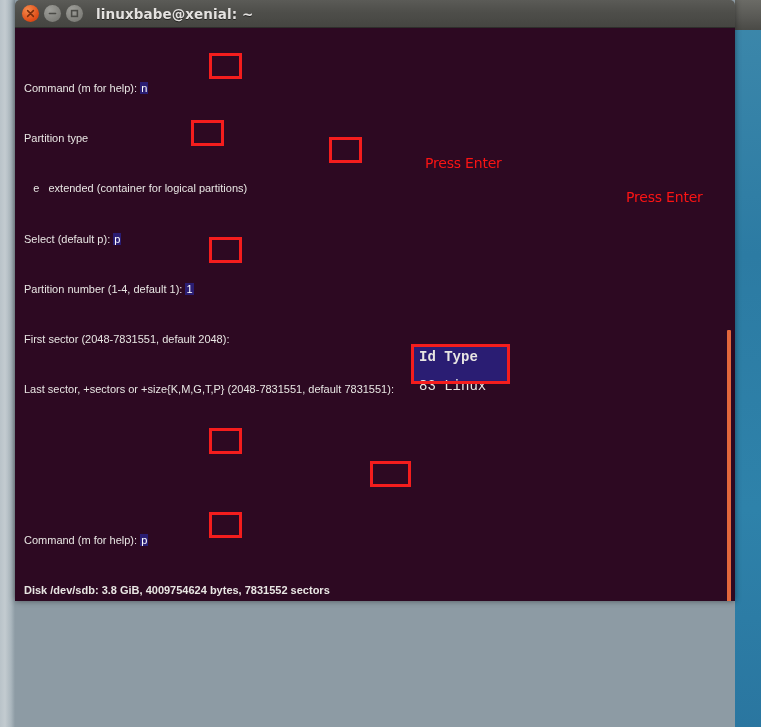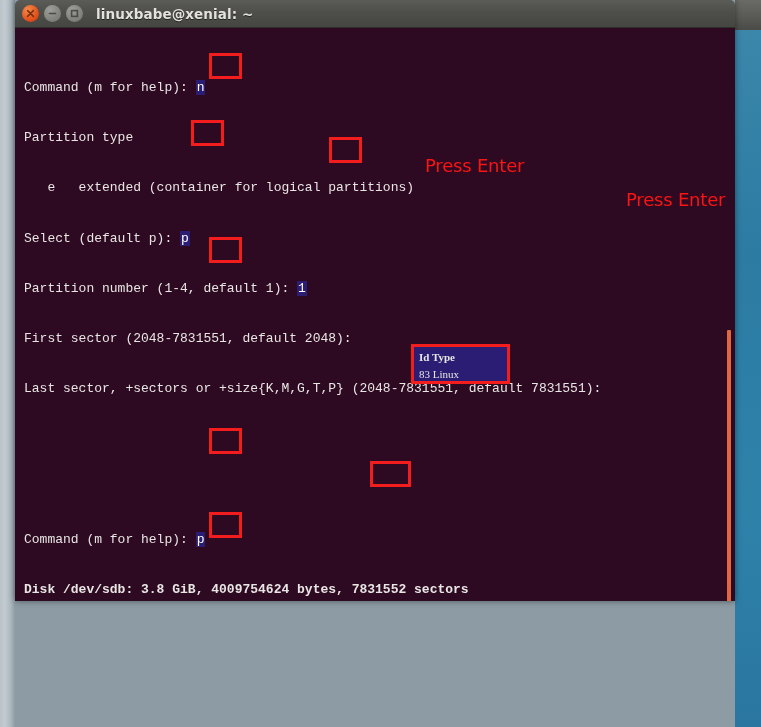--- a/index.html
+++ b/index.html
@@ -81,22 +81,22 @@
   #scrollthumb {
     position: absolute; right: 4px; width: 4px;
     background: #e2673c;
     border-radius: 1px;
   }
 
   #screen {
     position: absolute;
     left: 9px; top: 2px; right: 13px; bottom: 0;
     color: #e8e6e3;
-    font-family: Liberation Mono, monospace;
-    font-size: 13px;
+    font-family: Liberation Sans, sans-serif;
+    font-size: 11px;
     line-height: 16.72px;
     white-space: pre;
     letter-spacing: 0px;
   }
   .line { height: 16.72px; position: relative; }
   .b { font-weight: bold; }
 
   
   .sel {
     background: #2a1d73;
@@ -114,32 +114,32 @@
   
   .bluefill {
     position: absolute;
     background: #2a1d73;
     z-index: 1;
   }
   .overtext {
     position: absolute;
     z-index: 3;
     color: #e8e6e3;
-    font-family: Liberation Serif, serif;
-    font-size: 11px;
+    font-family: Liberation Mono, monospace;
+    font-size: 14px;
     line-height: 16.72px;
     white-space: pre;
   }
 
   
   .annot {
     position: absolute;
     color: #fb1414;
     font-family: "DejaVu Sans", sans-serif;
-    font-size: 18px;
+    font-size: 14px;
     font-weight: 500;
     white-space: nowrap;
     z-index: 6;
     letter-spacing: -.2px;
   }
 </style>
 </head>
 <body>
 
 <div id="desktop"></div>
@@ -212,21 +212,21 @@
       
       
       
       
       
       
       
     </div>
 
     <div class="overtext b" style="left:404px; top:321px;">Id Type</div>
-    <div class="overtext" style="left:404px; top:338px;">83 Linux</div>
+    <div class="overtext" style="left:404px; top:350px;">83 Linux</div>
 
     <div class="overtext b" style="left:404px; top:591px;">Id Type</div>
 
     <div class="rbox" style="left:194px; top:25px;  width:33px; height:26px;"></div>
     <div class="rbox" style="left:176px; top:92px;  width:33px; height:26px;"></div>
     <div class="rbox" style="left:314px; top:109px; width:33px; height:26px;"></div>
     <div class="rbox" style="left:194px; top:209px; width:33px; height:26px;"></div>
     <div class="rbox" style="left:396px; top:316px; width:99px; height:40px;"></div>
     <div class="rbox" style="left:194px; top:400px; width:33px; height:26px;"></div>
     <div class="rbox" style="left:355px; top:433px; width:41px; height:26px;"></div>

